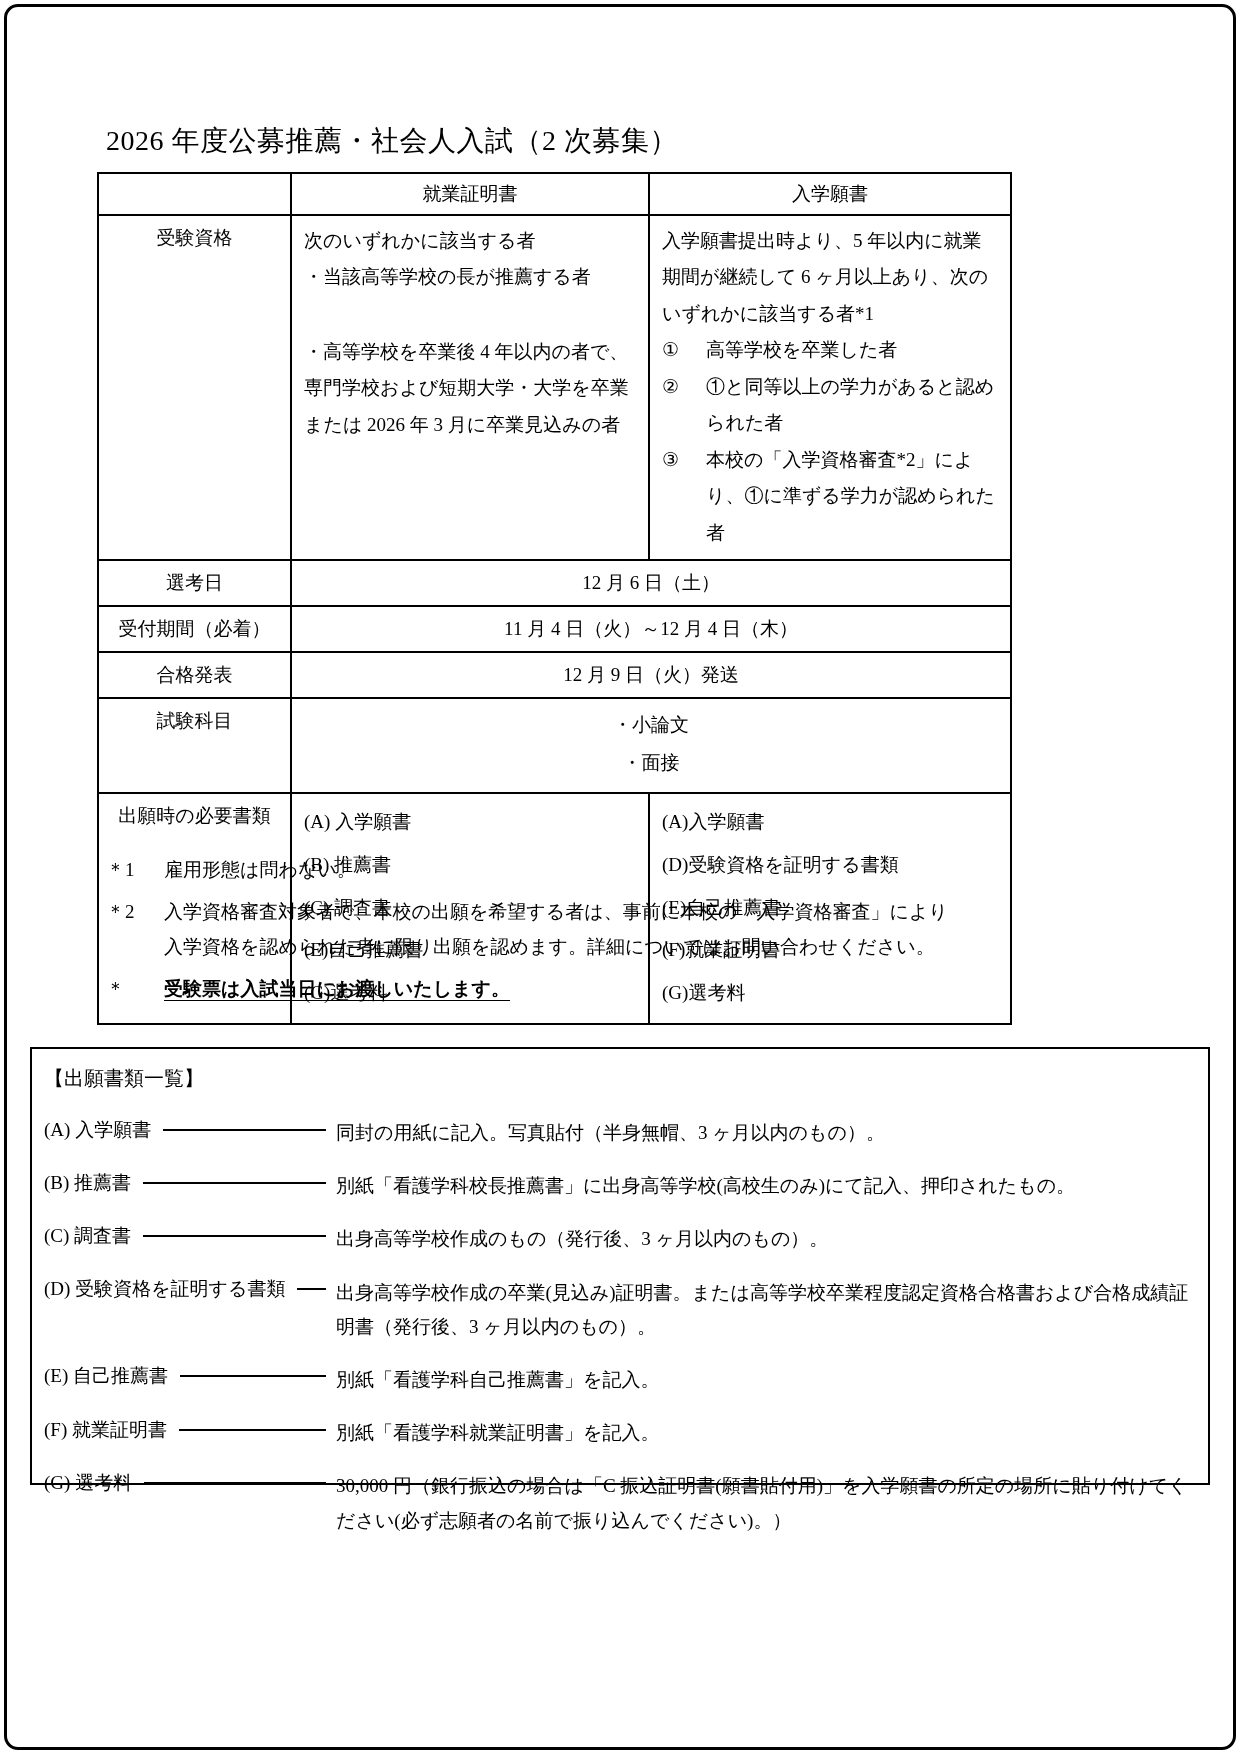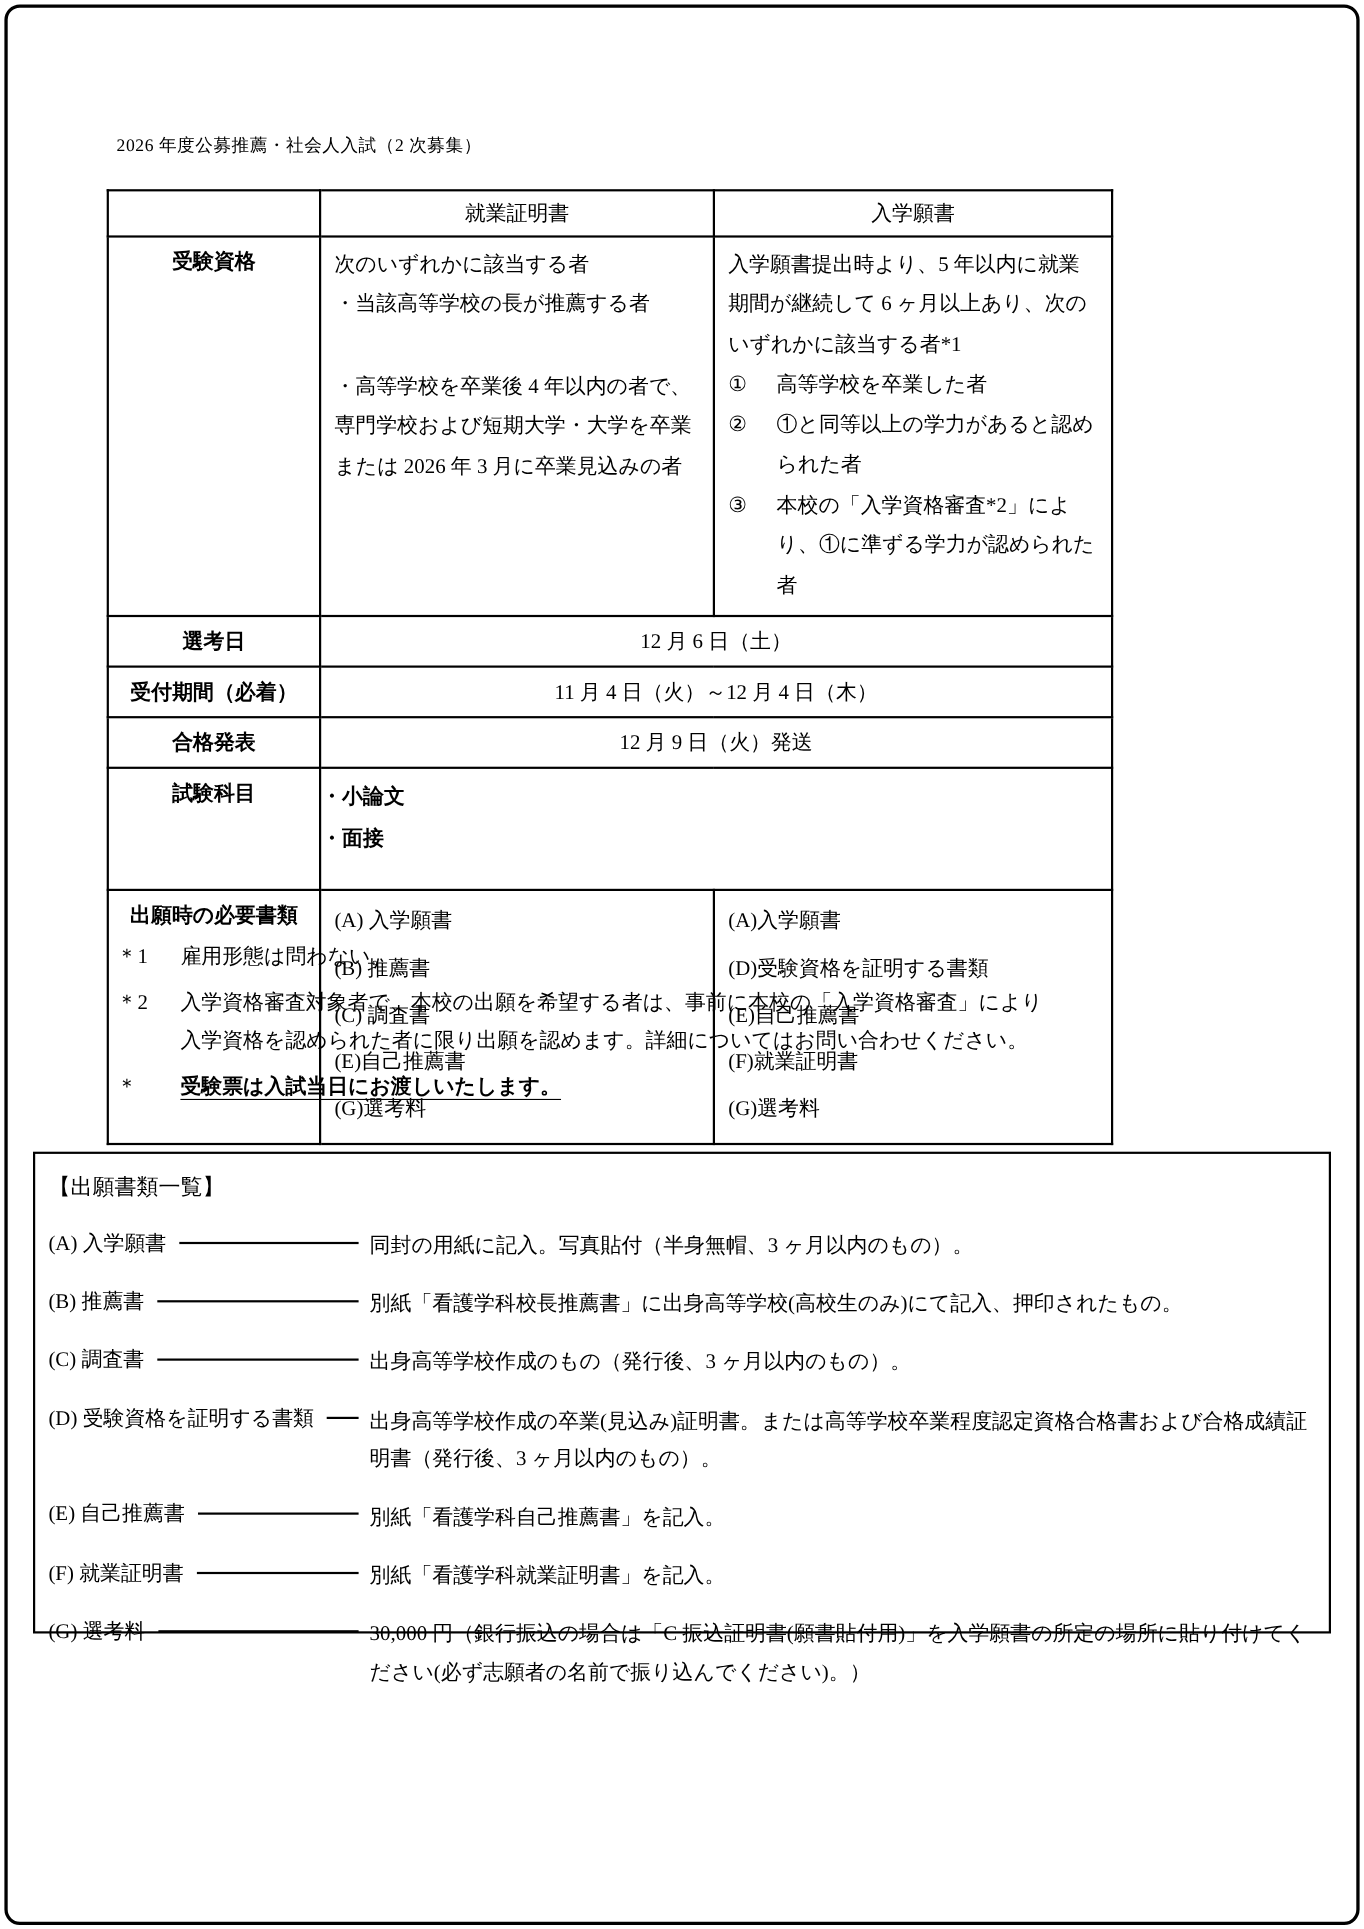--- a/index.html
+++ b/index.html
@@ -7,35 +7,35 @@
     width:1240px;height:1754px;position:relative;
     font-family:"Liberation Serif","DejaVu Serif",serif;
     color:#000;
   }
   .page-border{
     position:absolute;left:4px;top:4px;right:4px;bottom:4px;
     border:3px solid #000;border-radius:14px;pointer-events:none;
   }
   .doc-title{
     position:absolute;left:106px;top:122px;
-    font-size:16px;letter-spacing:.5px;
+    font-size:28px;letter-spacing:.5px;
   }
   
   table.exam{
     position:absolute;left:97px;top:172px;width:913px;
     border-collapse:collapse;table-layout:fixed;
     font-size:19px;
   }
   table.exam,td,th{border:2px solid #000;}
   table.exam th{font-weight:normal;text-align:center;height:36px;padding:2px 4px;}
-  td.lbl{text-align:center;vertical-align:middle;padding:4px 6px;height:36px;font-weight:bold;}
+  td.lbl{text-align:center;vertical-align:middle;padding:4px 6px;height:36px;}
   td.lbl.top{vertical-align:top;padding-top:9px;}
   td.body{vertical-align:top;padding:7px 12px 8px 12px;line-height:1.92;}
   td.center-val{text-align:center;vertical-align:middle;height:36px;}
-  td.subjects{vertical-align:top;padding:7px 0 26px 0;line-height:2.0;text-align:left;font-weight:bold;}
+  td.subjects{vertical-align:top;padding:7px 0 10px 0;line-height:2.0;text-align:center;}
   .gap-above{margin-top:38px;}
   .numline{display:flex;}
   .numline .num{flex:0 0 44px;}
   .numline .txt{flex:1;}
   .doclist div{line-height:2.25;}
   
   .footnotes{position:absolute;left:106px;top:852px;width:950px;font-size:19px;}
   .fnrow{display:flex;margin-bottom:7px;line-height:1.85;}
   .fnmark{flex:0 0 46px;}
   .fntext{flex:1;margin-left:12px;}

